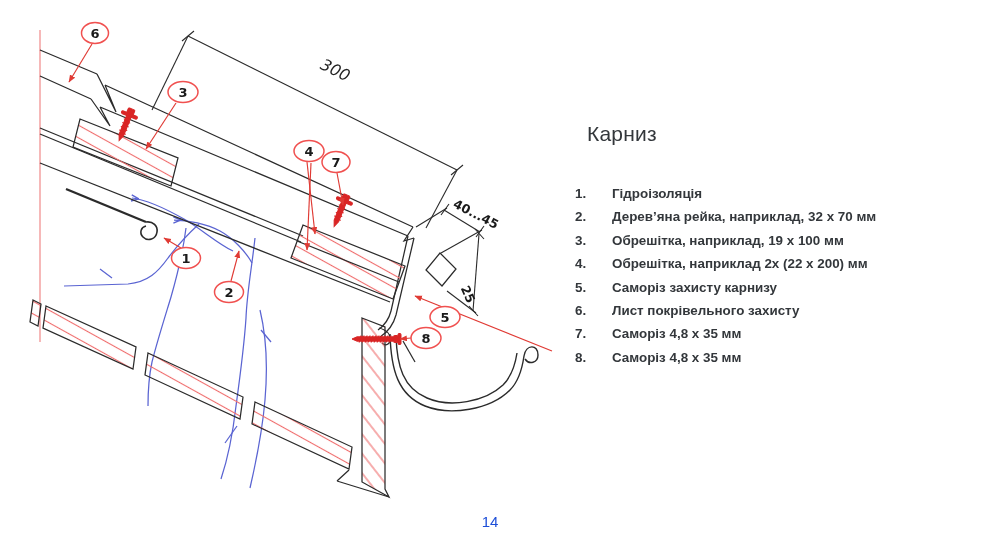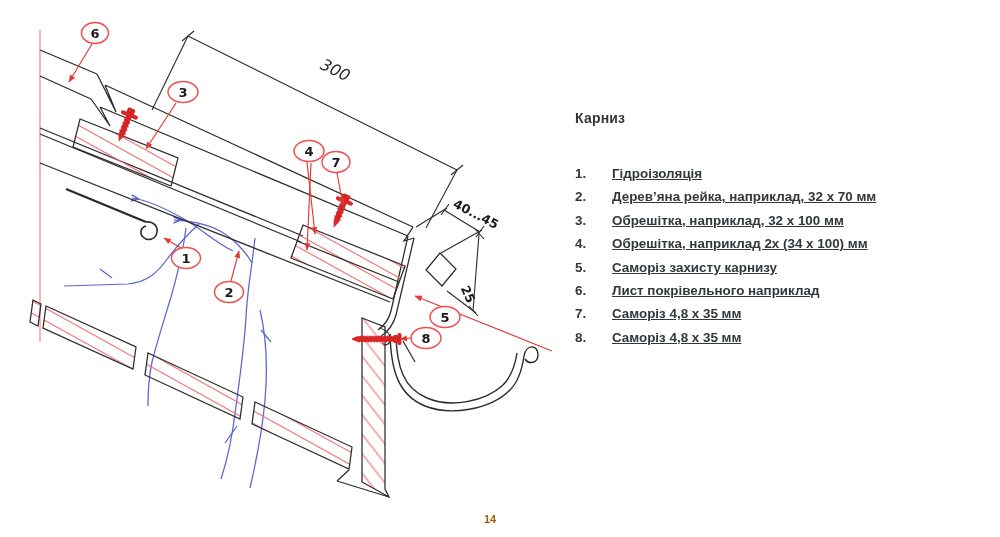--- a/index.html
+++ b/index.html
@@ -2,28 +2,28 @@
 <html><head>
 <meta charset="utf-8">
 <style>
   html,body{margin:0;padding:0;}
   body{
     width:1000px;height:537px;position:relative;background:#ffffff;
     font-family:"Liberation Sans",sans-serif;overflow:hidden;
   }
   .drawing-wrap{position:absolute;left:0;top:0;width:565px;height:537px;}
   .legend{position:absolute;left:575px;top:110px;width:410px;color:#33373b;}
-  .legend h2{margin:0;font-size:14px;font-weight:bold;letter-spacing:.2px;}
+  .legend h2{margin:12px;font-size:21px;font-weight:normal;letter-spacing:.2px;}
   .legend .items{margin-top:36px;}
   .legend .row{display:flex;height:23.4px;line-height:23.4px;font-size:13.4px;font-weight:600;}
   .legend .num{width:37px;flex:0 0 37px;}
-  .legend .txt{flex:1;text-decoration:underline;}
+  .legend .txt{flex:1;}
   .page-num{
     position:absolute;left:474px;top:513px;width:32px;text-align:center;
-    font-size:11px;font-weight:bold;color:#a16207;
+    font-size:15px;font-weight:normal;color:#1d4ed8;
   }
   svg text.co{font-family:"DejaVu Sans",sans-serif;font-weight:bold;font-size:13px;fill:#1a1a1a;}
   svg text.dim{font-family:"DejaVu Sans",sans-serif;font-weight:bold;font-size:12.5px;fill:#1a1a1a;}
   svg text.dim300{font-family:"DejaVu Sans",sans-serif;font-style:italic;font-size:16px;fill:#222;}
 </style>
 </head>
 <body>
 
 <div class="drawing-wrap">
 <svg viewBox="0 0 565 537" width="565" height="537">
@@ -194,33 +194,33 @@
     <div class="row">
         <span class="num">1.</span>
         <span class="txt">Гідроізоляція</span>
       </div>
     <div class="row">
         <span class="num">2.</span>
         <span class="txt">Дерев’яна рейка, наприклад, 32 х 70 мм</span>
       </div>
     <div class="row">
         <span class="num">3.</span>
-        <span class="txt">Обрешітка, наприклад, 32 х 100 мм</span>
+        <span class="txt">Обрешітка, наприклад, 19 х 100 мм</span>
       </div>
     <div class="row">
         <span class="num">4.</span>
-        <span class="txt">Обрешітка, наприклад 2х (34 х 100) мм</span>
+        <span class="txt">Обрешітка, наприклад 2х (22 х 200) мм</span>
       </div>
     <div class="row">
         <span class="num">5.</span>
         <span class="txt">Саморіз захисту карнизу</span>
       </div>
     <div class="row">
         <span class="num">6.</span>
-        <span class="txt">Лист покрівельного наприклад</span>
+        <span class="txt">Лист покрівельного захисту</span>
       </div>
     <div class="row">
         <span class="num">7.</span>
         <span class="txt">Саморіз 4,8 х 35 мм</span>
       </div>
     <div class="row">
         <span class="num">8.</span>
         <span class="txt">Саморіз 4,8 х 35 мм</span>
       </div>
   </div>

